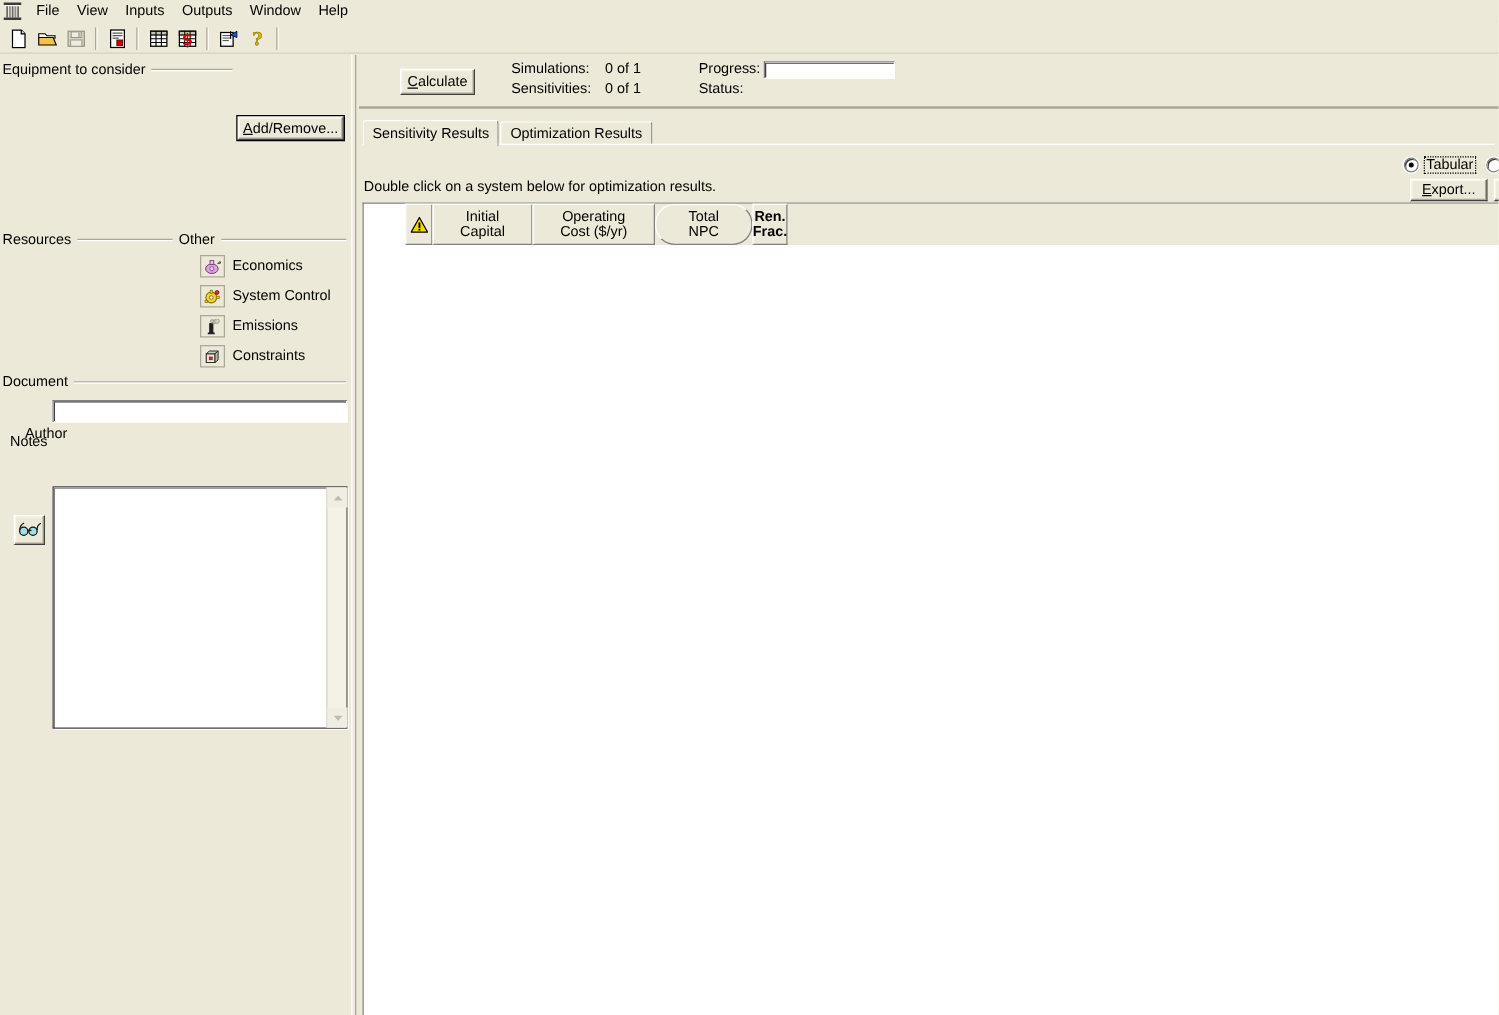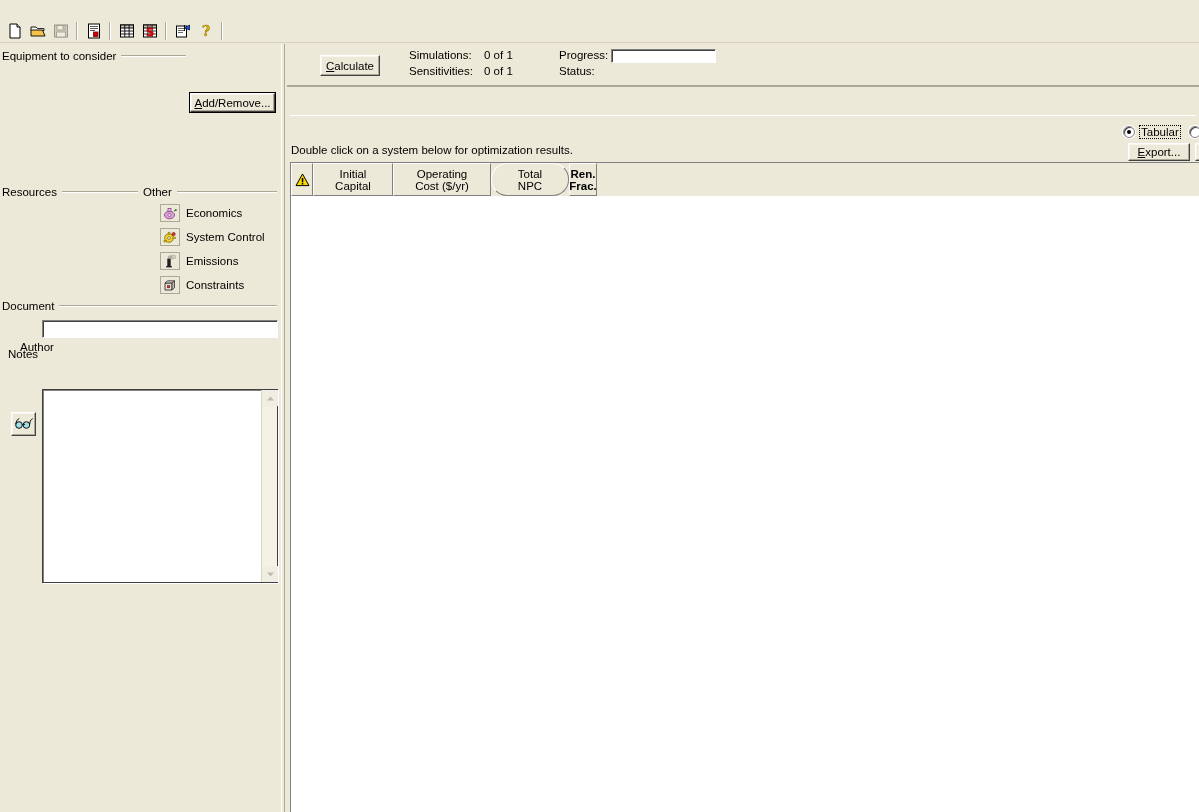--- a/index.html
+++ b/index.html
@@ -256,20 +256,21 @@
     white-space: nowrap;
   }
 
   
   .table-wrap {
     position: absolute; left: 3px; top: 118px;
     width: 909px; height: 650px;
     background: #ffffff;
     border-top: 1px solid #808080;
     border-left: 1px solid #808080;
+    padding-left: 33px;
   }
   .thead { display: flex; height: 33px; background: #ece9d8; }
   .th {
     background: #ece9d8;
     border-top: 1px solid #ffffff;
     border-left: 1px solid #ffffff;
     border-right: 1px solid #808080;
     border-bottom: 1px solid #808080;
     display: flex; align-items: center; justify-content: center;
     text-align: center;
@@ -282,20 +283,40 @@
   .tbody { background: #ffffff; height: 615px; }
 
   
   svg { display: block; }
 </style>
 </head>
 <body>
 
 <div id="app">
 
+  <div class="menubar">
+    <div class="app-icon">
+      <svg width="16" height="16" viewBox="0 0 16 16">
+        <rect x="1" y="1" width="14" height="2" fill="#3a3a3a"></rect>
+        <rect x="2" y="3" width="12" height="1" fill="#ffffff"></rect>
+        <rect x="3" y="4" width="1.4" height="9" fill="#6b6b6b"></rect>
+        <rect x="5.2" y="4" width="1.4" height="9" fill="#8d8d8d"></rect>
+        <rect x="7.4" y="4" width="1.4" height="9" fill="#6b6b6b"></rect>
+        <rect x="9.6" y="4" width="1.4" height="9" fill="#8d8d8d"></rect>
+        <rect x="11.8" y="4" width="1.4" height="9" fill="#6b6b6b"></rect>
+        <rect x="1" y="13" width="14" height="2" fill="#3a3a3a"></rect>
+      </svg>
+    </div>
+    <div class="menu-item">File</div>
+    <div class="menu-item">View</div>
+    <div class="menu-item">Inputs</div>
+    <div class="menu-item">Outputs</div>
+    <div class="menu-item">Window</div>
+    <div class="menu-item">Help</div>
+  </div>
 
   <div class="toolbar">
 
     <div class="tb-btn">
       <svg width="16" height="16" viewBox="0 0 16 16">
         <path d="M3 1 h7 l3 3 v11 h-10 z" fill="#ffffff" stroke="#000000" stroke-width="1"></path>
         <path d="M10 1 v3 h3" fill="#e8e8e8" stroke="#000000" stroke-width="1"></path>
       </svg>
     </div>
 
@@ -506,20 +527,24 @@
         <div class="lbl" style="left:197px; top:21px;">0 of 1</div>
 
         <div class="lbl" style="left:272px; top:5px;">Progress:</div>
         <div class="field progbar"></div>
 
         <div class="lbl" style="left:272px; top:21px;">Status:</div>
         <div class="lbl" style="left:324px; top:21px;"></div>
       </div>
     </div>
 
+    <div class="tabstrip">
+      <div class="tab active">Sensitivity Results</div>
+      <div class="tab">Optimization Results</div>
+    </div>
     <div class="tab-underline"></div>
 
     <div class="instruction">Double click on a system below for optimization results.</div>
 
     <div class="viewopts">
       <span class="radio checked"></span>
       <span class="radio-label">Tabular</span>
       <span class="radio" style="margin-left:8px;"></span>
     </div>
 

